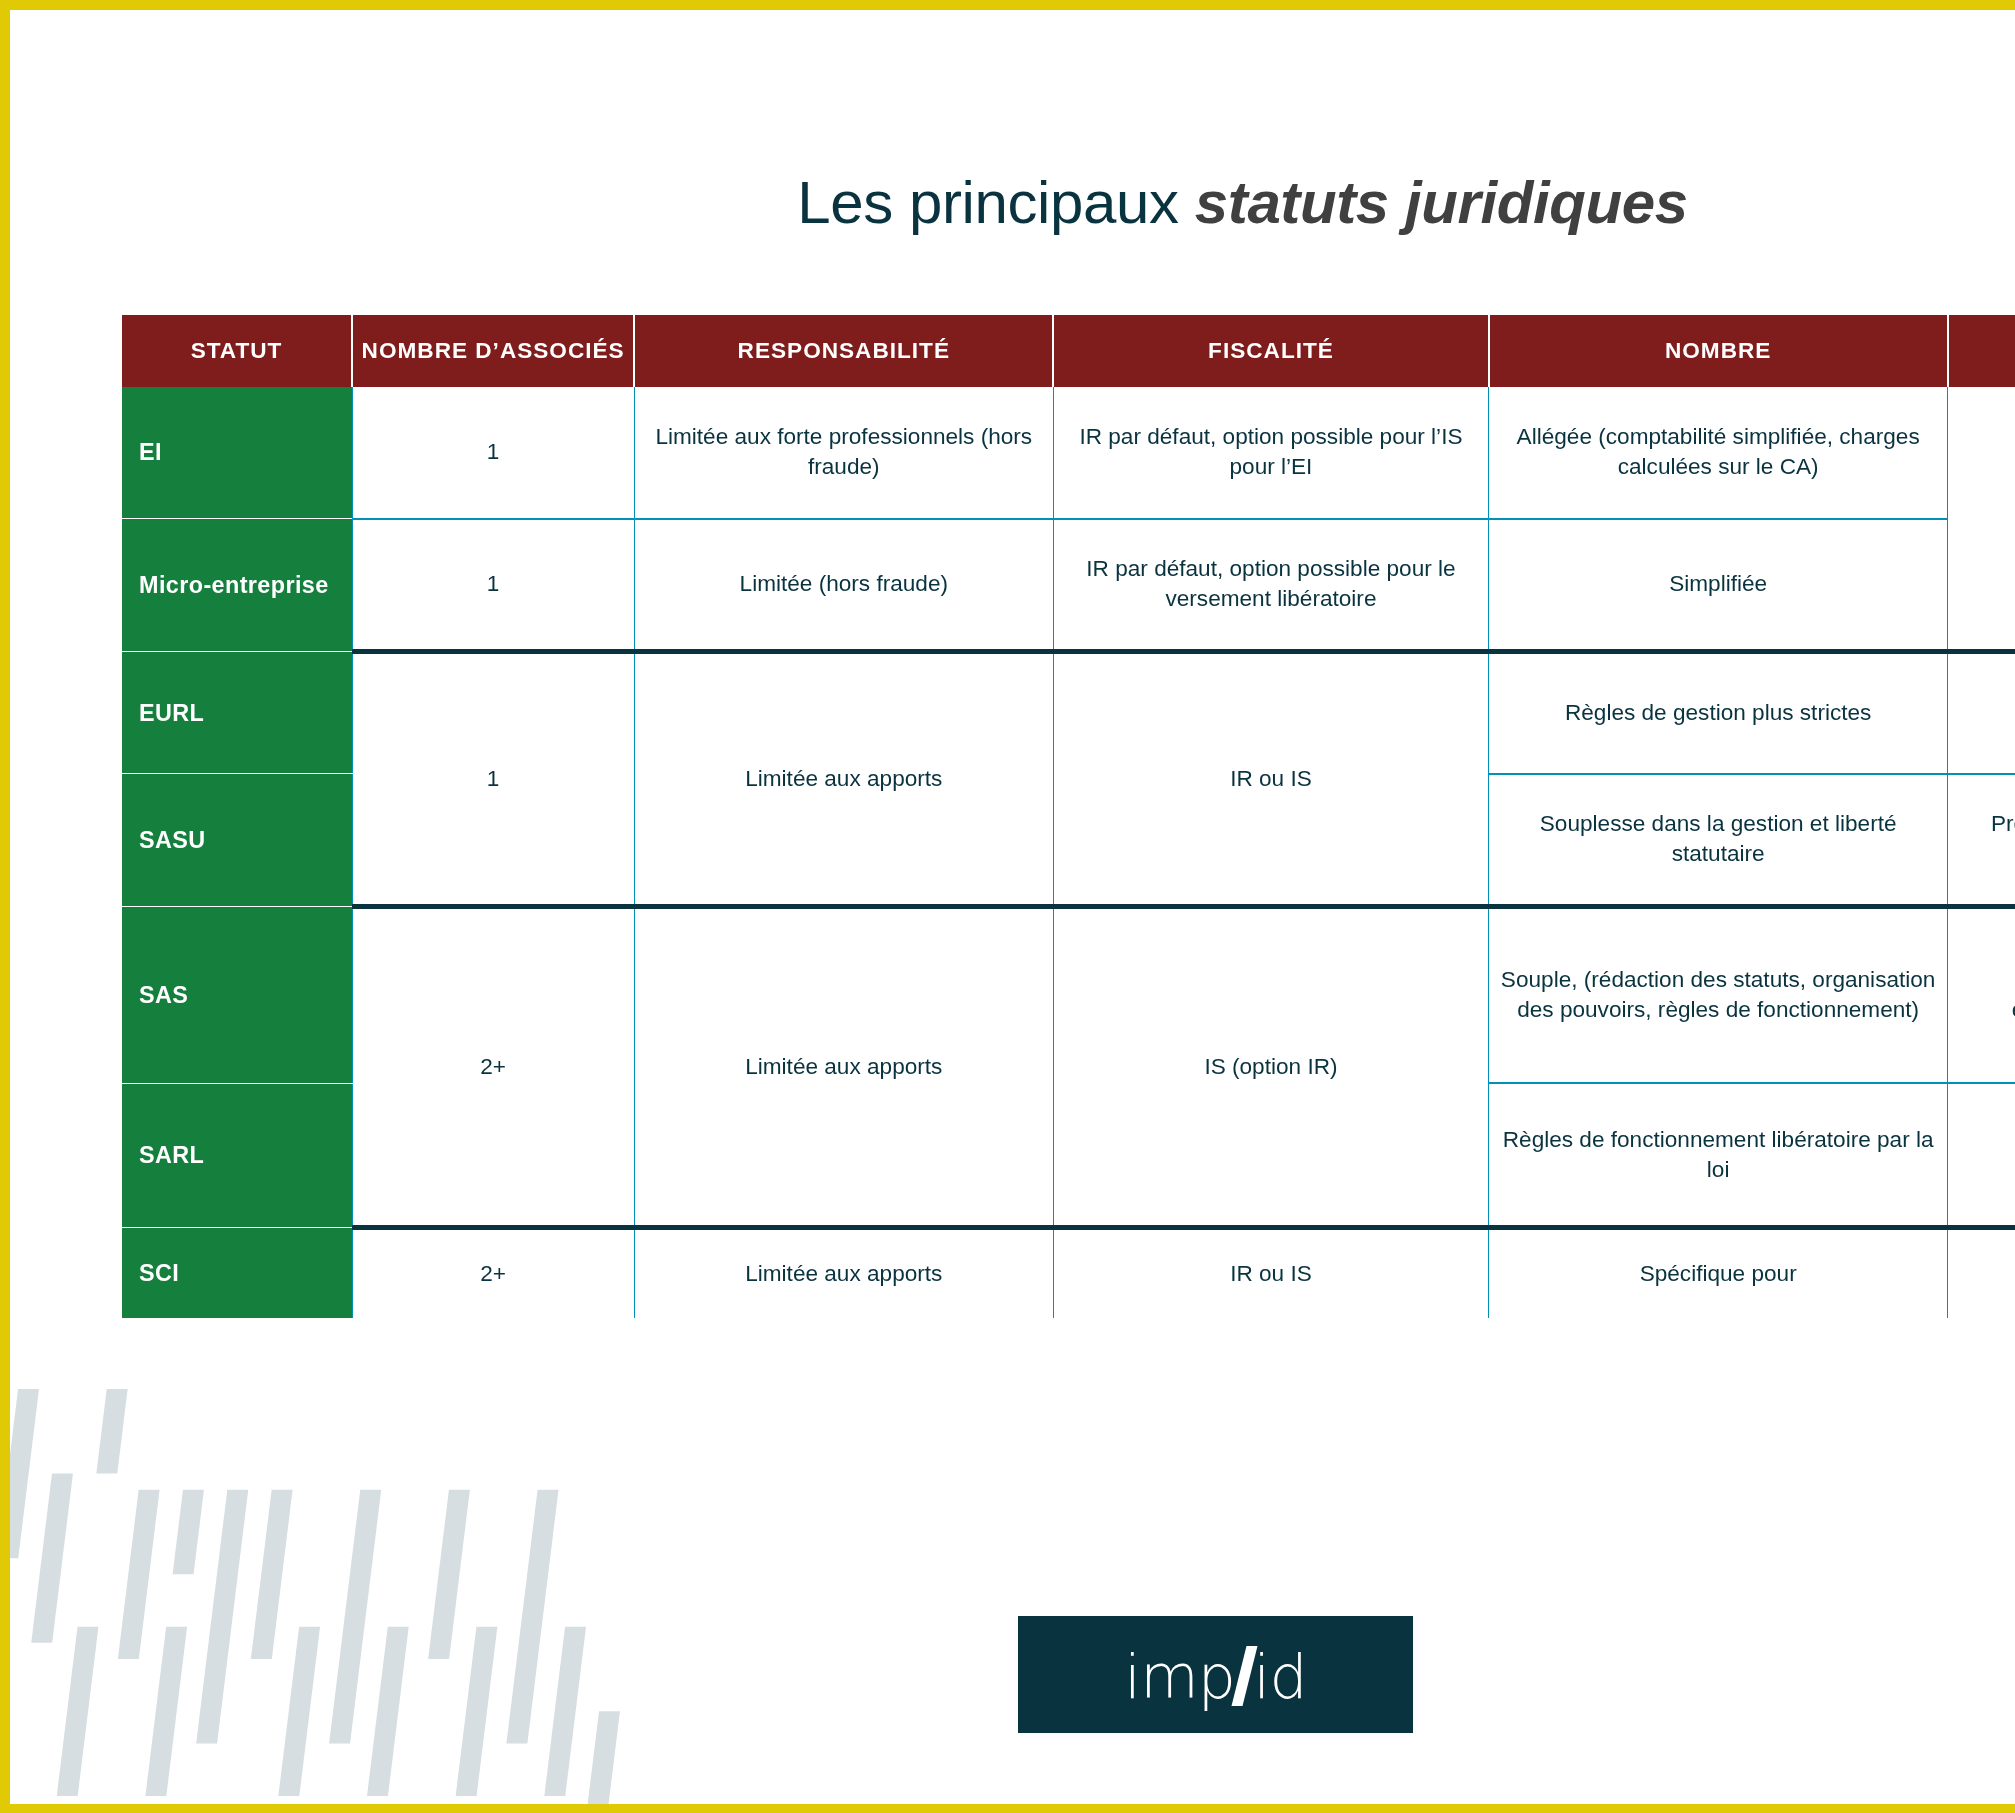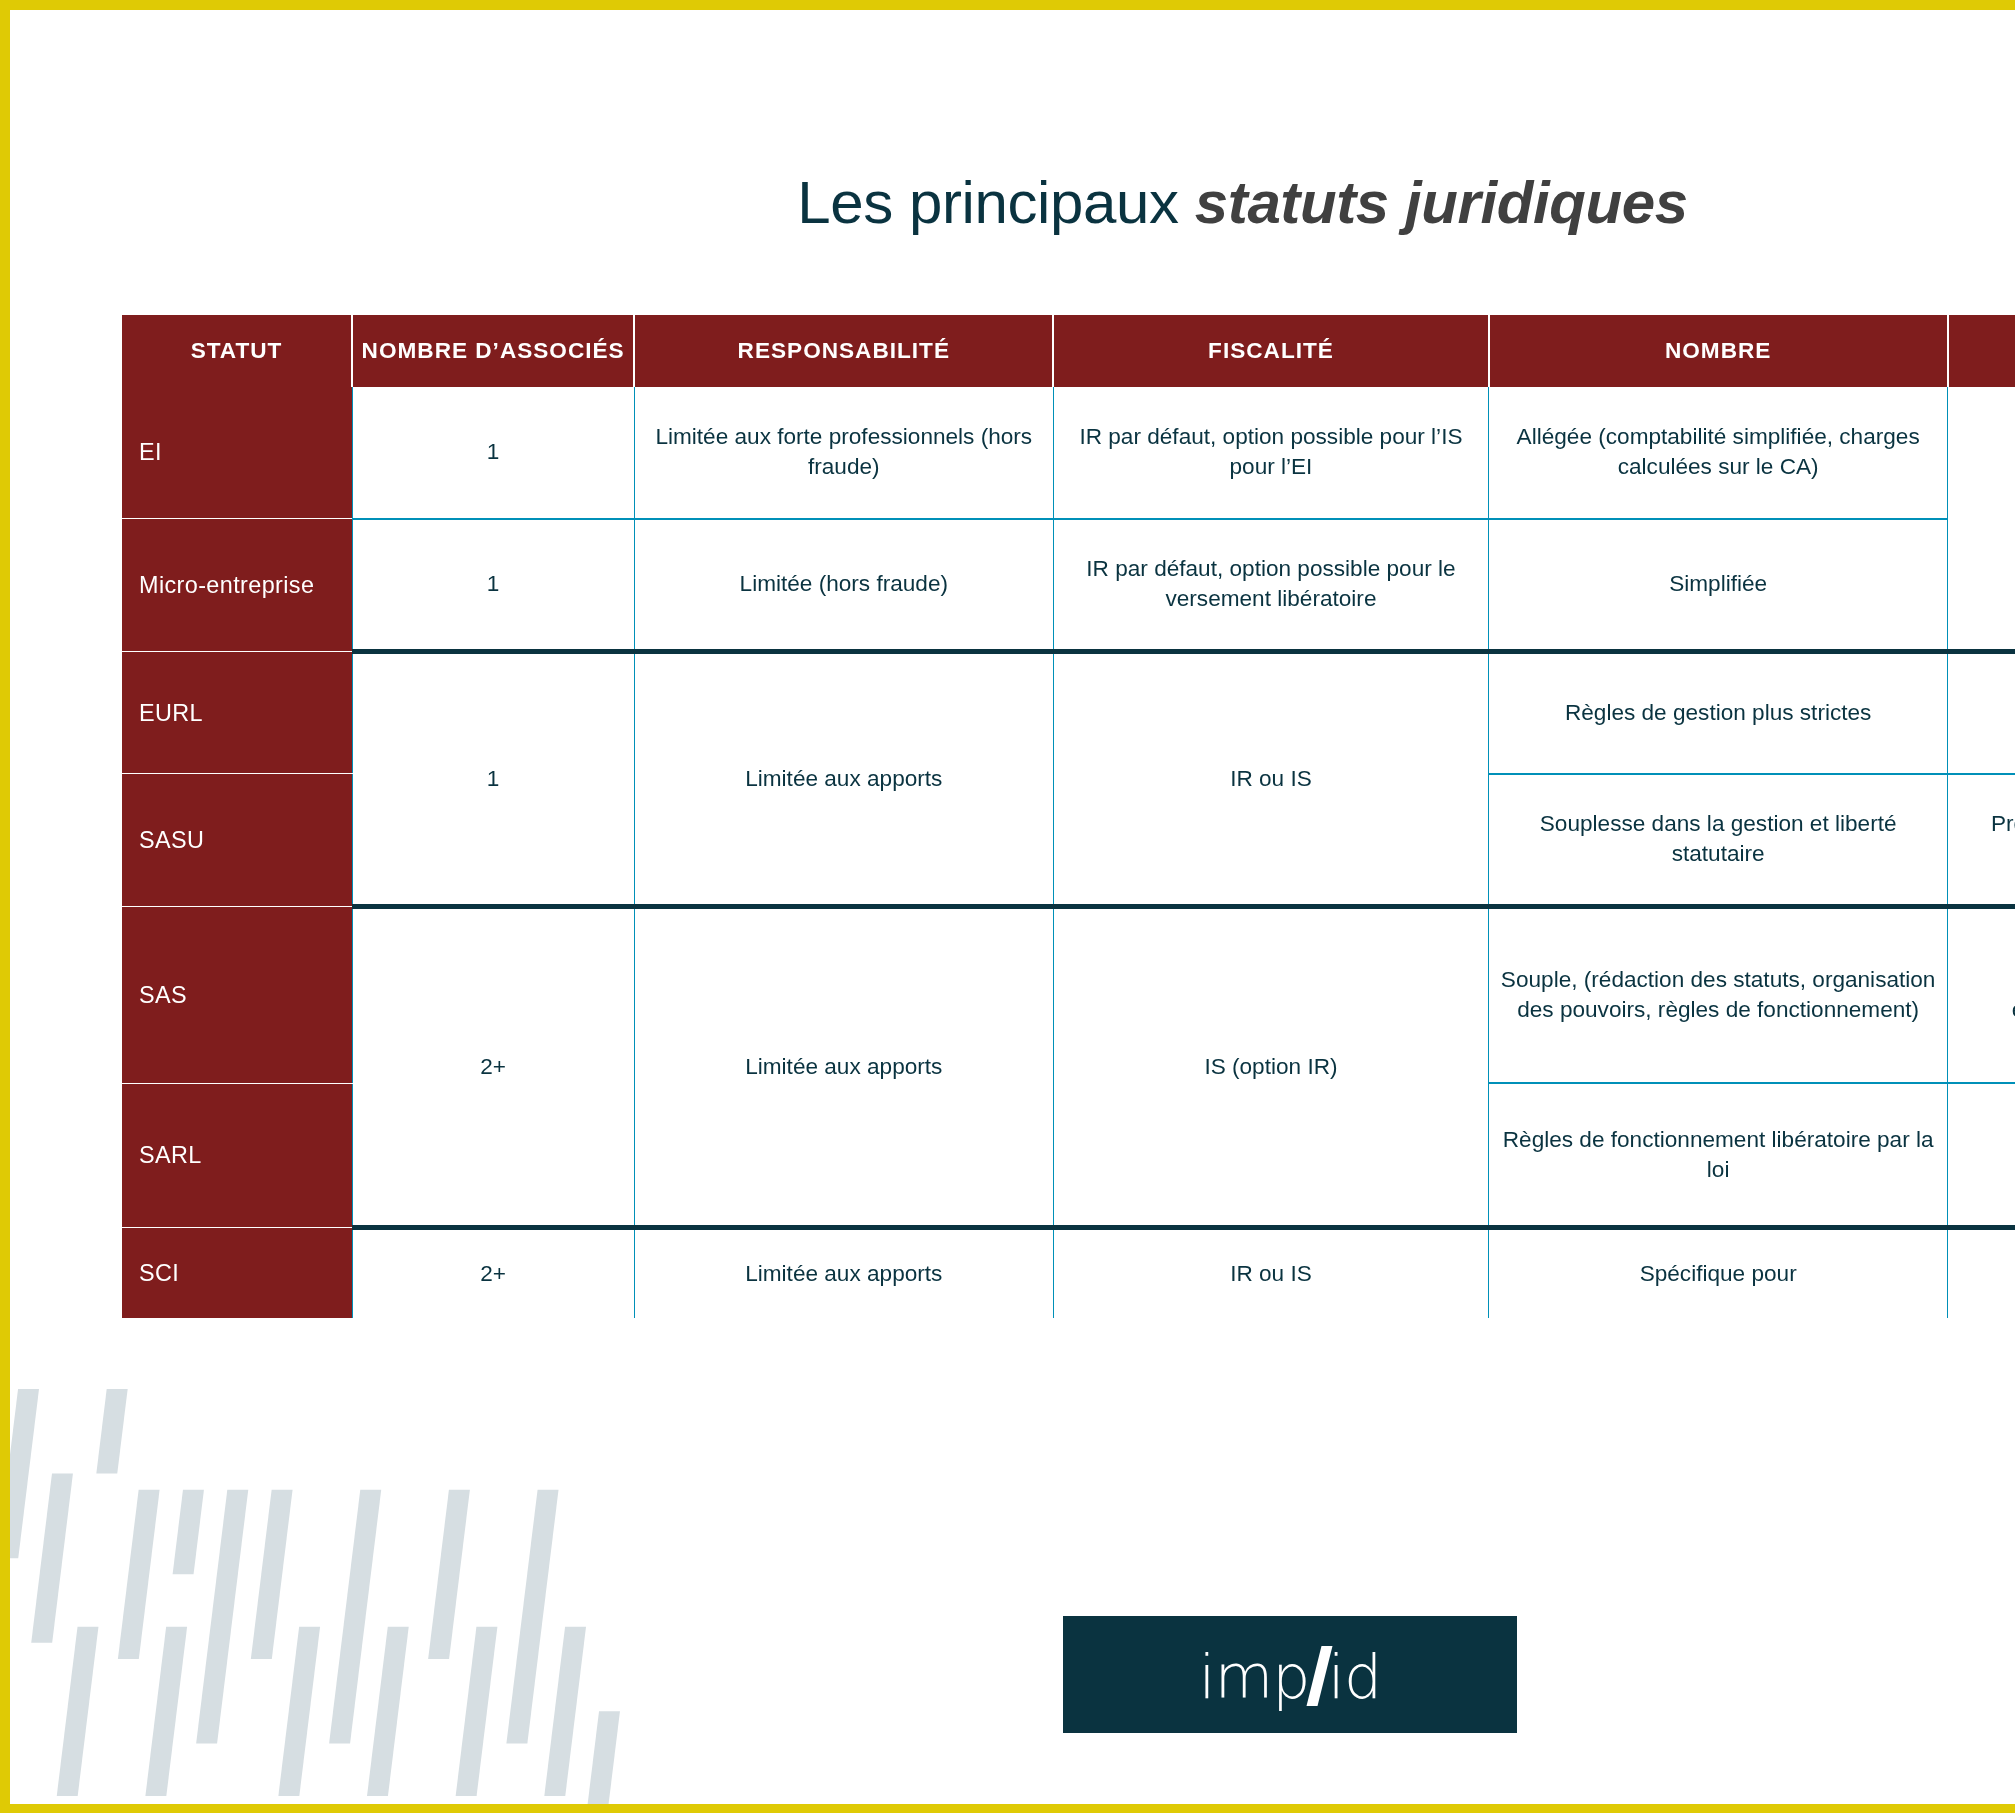--- a/index.html
+++ b/index.html
@@ -85,45 +85,45 @@
     font-size:22.6px;
     color:#0A3340;
     line-height:1.33;
     text-align:center;
     vertical-align:middle;
     padding:7.3px 10.5px;
     border-left:1.2px solid #0090B8;
     background:#ffffff;
   }
   table.matrix td.statutcell{
-    background:#7f1d1d;
+    background:#15803d;
     color:#ffffff;
-    font-weight:normal;
+    font-weight:bold;
     font-size:23.4px;
     letter-spacing:0.4px;
     text-align:left;
     padding-left:17px;
     border-left:none;
     border-bottom:1.6px solid #ffffff;
     line-height:1.2;
   }
 
   
   tr.thin > td{border-top:2.8px solid #0090B8;}
   tr.thin > td.statutcell{border-top:none;}
   tr.group > td{border-top:5.6px solid #0A3340;}
   tr.group > td.statutcell{border-top:none;}
   tr.first > td{border-top:none;}
 
   
   #logo{
     position:absolute;
-    left:1053px;
+    left:1008px;
     top:1606px;
-    width:454px;
+    width:395px;
     height:117px;
     background:#0A3340;
     display:flex;
     align-items:center;
     justify-content:center;
   }
   #logo .wordmark{
     color:#ffffff;
     font-size:60px;
     font-weight:300;

